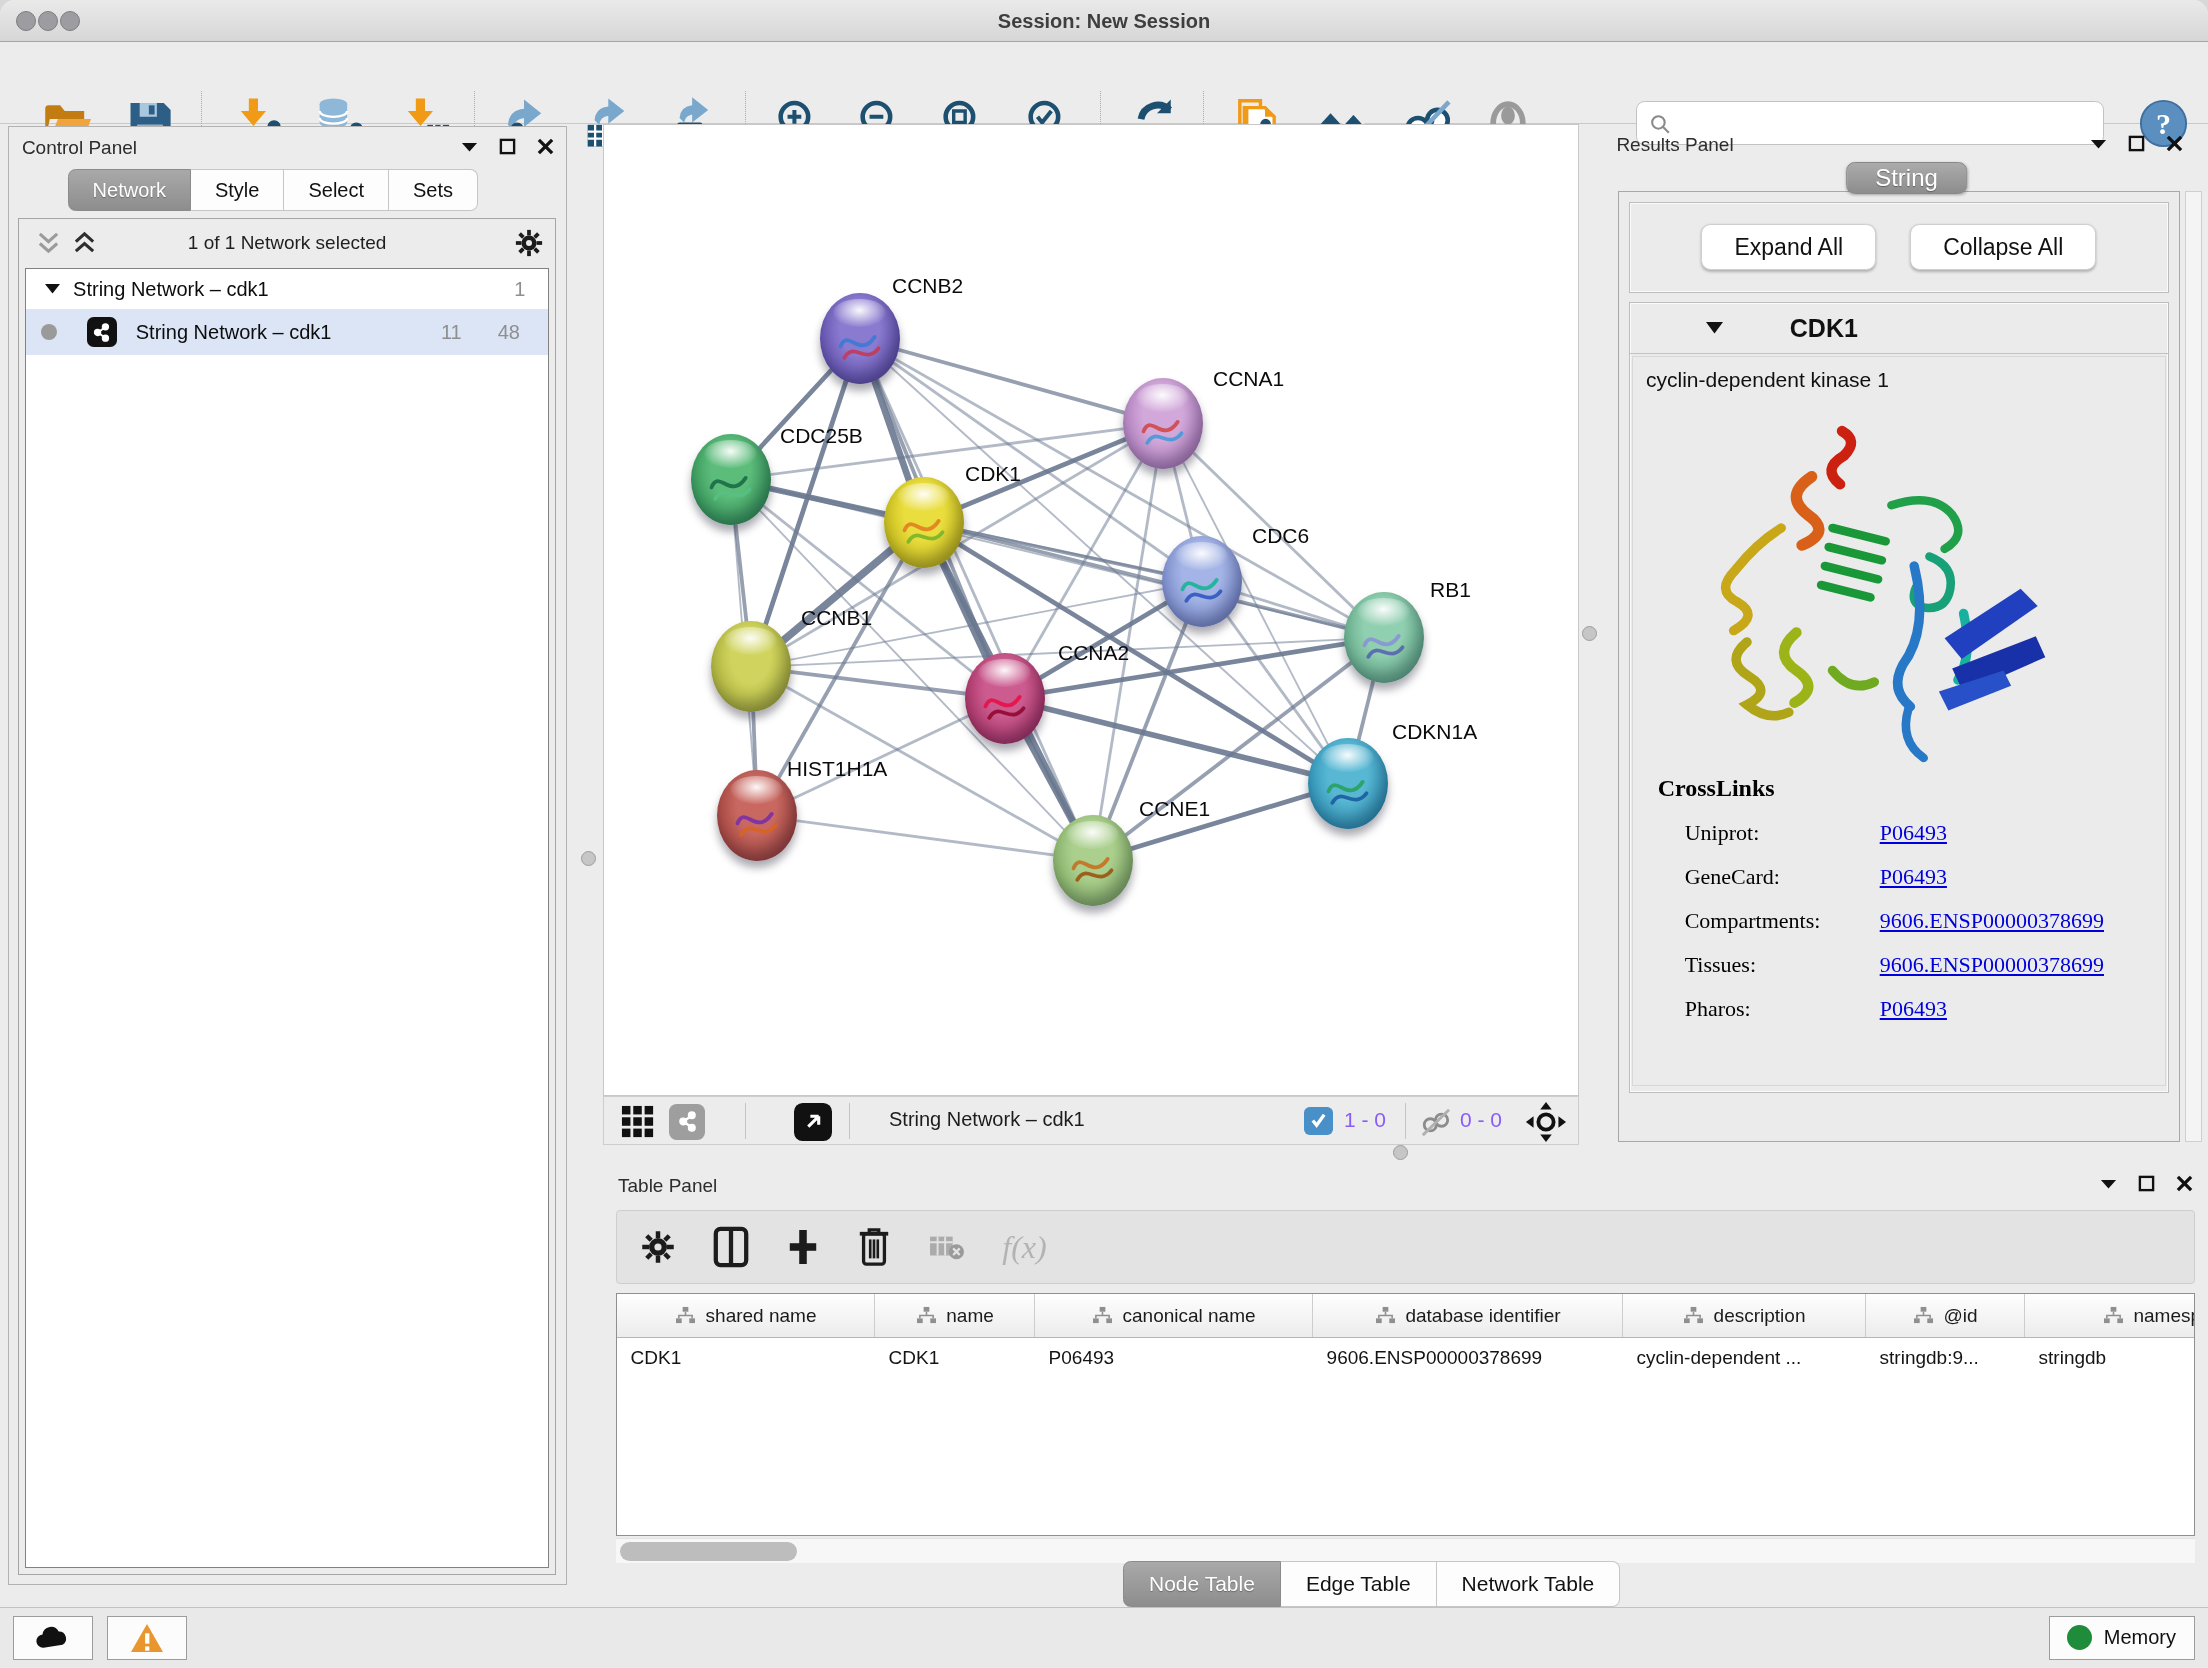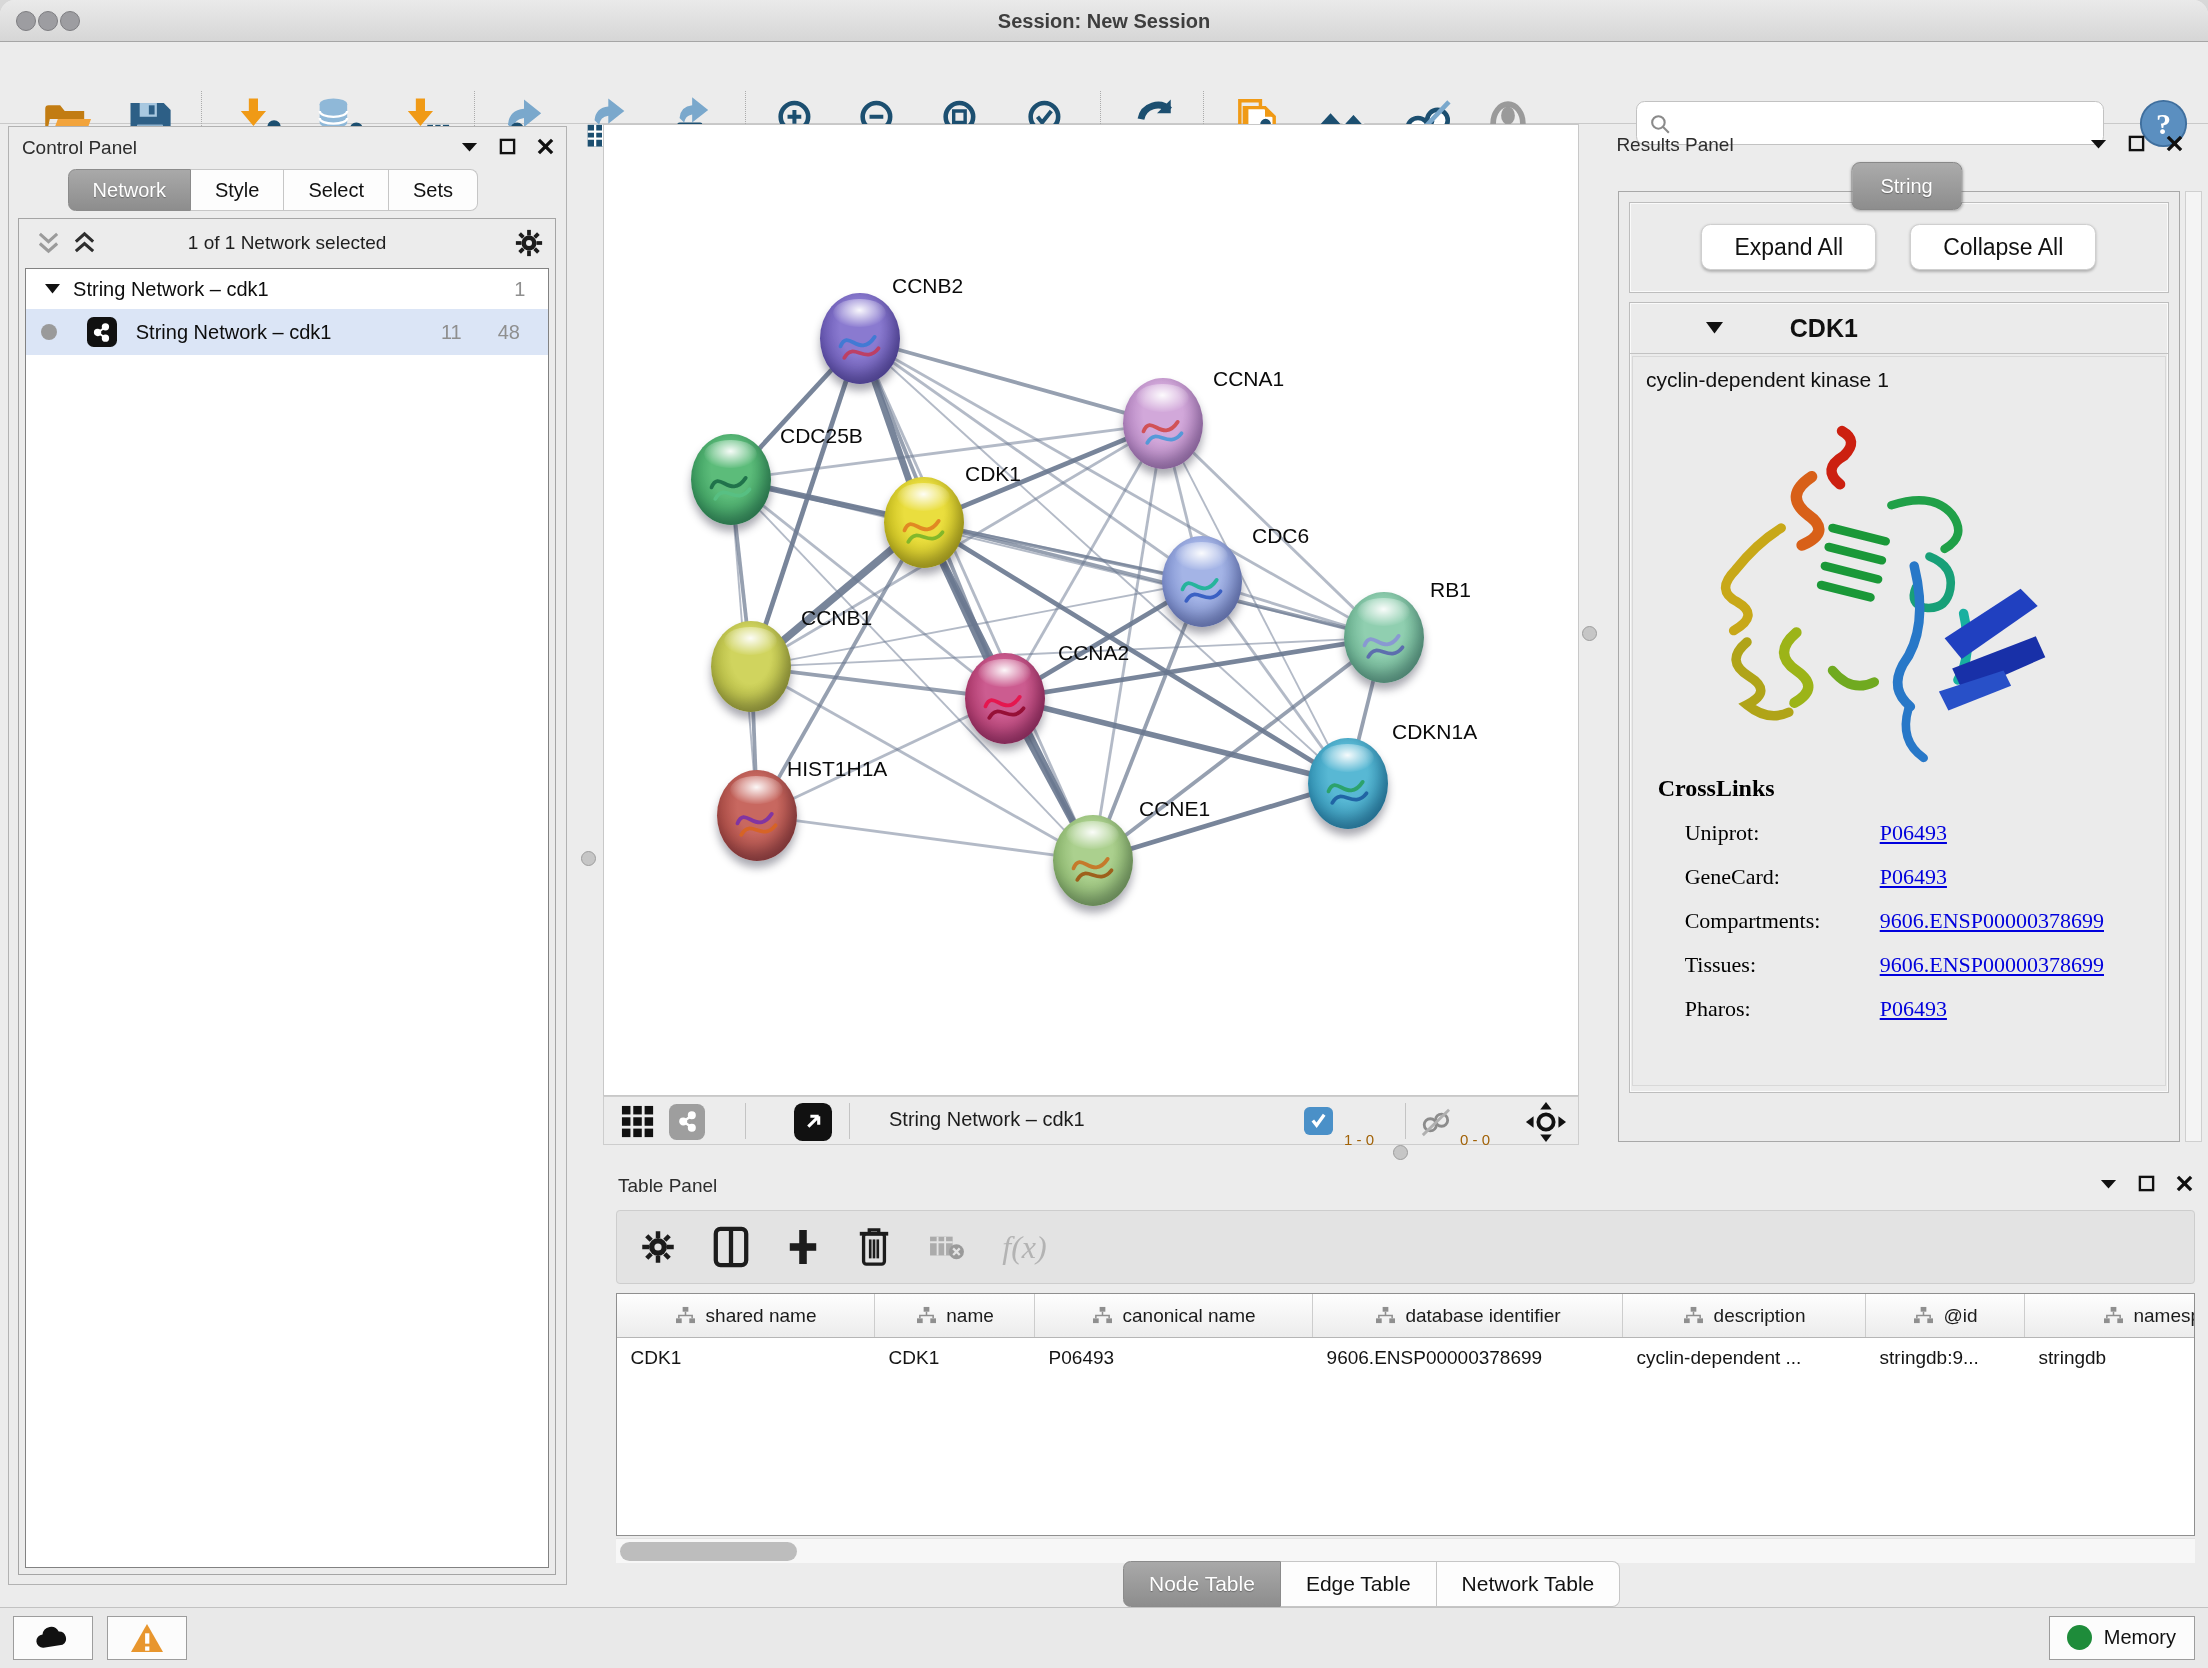--- a/index.html
+++ b/index.html
@@ -68,32 +68,32 @@
     box-shadow:0 6.7px 8.6px rgba(40,40,60,.4), inset -4.8px -9.5px 15px rgba(0,0,30,.28); }
   .node .shine { position:absolute; left:13.3px; top:5.7px; width:53px; height:28.5px;
     border-radius:50%; background:radial-gradient(ellipse at 50% 40%, rgba(255,255,255,.95), rgba(255,255,255,0) 75%); }
   .node svg.ribbon { position:absolute; left:11.4px; top:23px; }
   .nlabel { position:absolute; font-size:21px; color:#0a0a0a; white-space:nowrap; z-index:5; }
 
   
   #net-toolbar { position:absolute; left:603px; top:1096px; width:976px; height:49px;
     background:#ececec; border:1px solid #cdcdcd; }
   .ntb-sep { position:absolute; top:5.7px; height:36px; width:0; border-left:1px solid #c4c4c4; }
-  .ntb-count { position:absolute; top:11.4px; font-size:15px; color:#a16207;margin-top:23px; }
+  .ntb-count { position:absolute; top:11.4px; font-size:21px; color:#8b5cf6; }
   #ntb-title { position:absolute; left:285px; top:11.4px; font-size:20px; color:#1c1c1c; }
 
   
   .split-dot { position:absolute; width:15px; height:15px; border-radius:50%;
     background:#c6c6c6; border:1px solid #9d9d9d; }
 
   
   #results-panel { position:absolute; left:1605px; top:124px; width:603px; height:1025px; }
   #rp-title { position:absolute; left:11.4px; top:9.5px; }
   #rp-tab { position:absolute; left:50%; transform:translateX(-50%); top:38px; z-index:3;
-    height:48px; padding:0 28.5px; border-radius:8.6px; font-size:20px; color:#fff;
+    height:32px; padding:0 28.5px; border-radius:8.6px; font-size:24px; color:#fff;
     background:linear-gradient(#ababab,#8d8d8d); border:1px solid #888;
     display:flex; align-items:center; text-shadow:0 1px 1px rgba(0,0,0,.35);
     box-shadow:0 1px 2.9px rgba(0,0,0,.3);text-align:right; }
   #rp-box { position:absolute; left:13.3px; right:28.5px; top:67px; height:951px;
     border:1px solid #a8a8a8; background:#ebebeb; }
   #rp-scroll { position:absolute; right:5.7px; top:67px; width:17px; height:951px;
     background:#f4f4f4; border:1px solid #cfcfcf; }
   .rp-sub { border:1px solid #bdbdbd; box-shadow:inset 0 0 0 1px #fafafa; margin:9.5px; }
   #rp-buttons { height:91px; display:flex; align-items:center; justify-content:center; gap:34px; }
   .rp-btn { background:#fff; border:1px solid #cfcfcf; border-radius:9.5px; height:46px;

